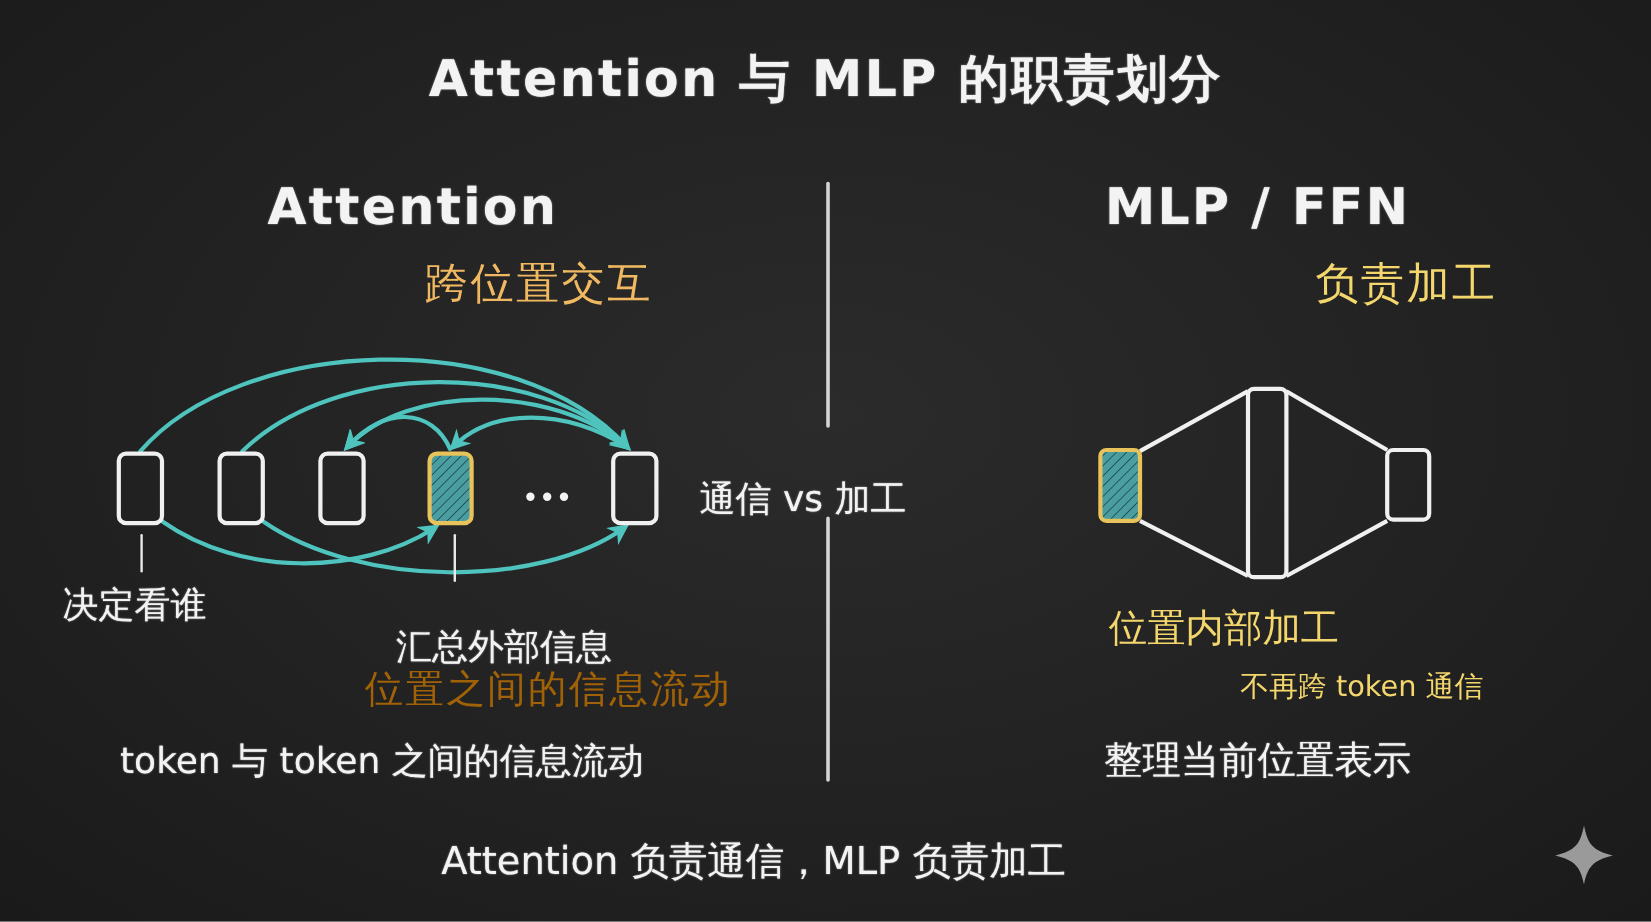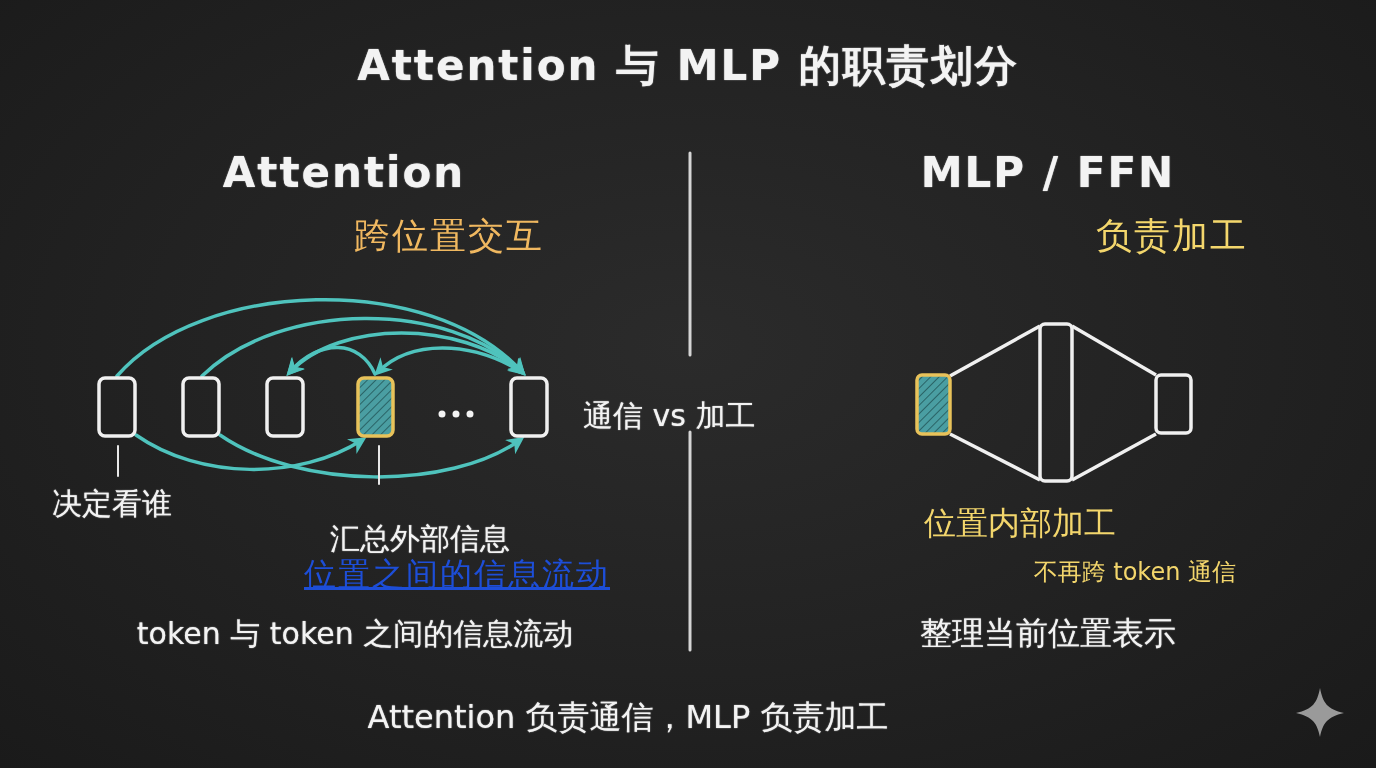--- a/index.html
+++ b/index.html
@@ -12,21 +12,21 @@
   .abs { position:absolute; white-space:nowrap; }
   .chalk { text-shadow: 0 0 1px rgba(255,255,255,0.6), 0 0 2px rgba(255,255,255,0.25); }
   .title {
     left:0; width:1376px; top:38px; text-align:center;
     font-size:42px; font-weight:bold; letter-spacing:2px;
   }
   .sec-head { font-size:42px; font-weight:bold; text-align:center; letter-spacing:2px; }
   .sec-sub { font-size:36px; text-align:right; letter-spacing:2px; }
   .orange { color:#f0b860; }
   .yellow { color:#f3d66c; }
-  .teal { color:#1d4ed8;text-decoration:underline; }
+  .teal { color:#a16207; }
   .label { font-size:30px; }
   .center-lbl { font-size:30px; }
   .bottom { left:0; width:1256px; top:696px; text-align:center; font-size:32px; }
   svg { position:absolute; left:0; top:0; }
 </style>
 </head>
 <body>
 
 <div class="abs title chalk">Attention 与 MLP 的职责划分</div>
 
@@ -90,21 +90,21 @@
     <rect x="1156" y="375" width="35" height="58" rx="5"></rect>
     <rect x="917" y="375" width="33" height="59" rx="5" fill="url(#hatch)" stroke="#e8c25a"></rect>
   </g>
 
   <path d="M1320,688 C1323,703 1327,709 1344,713 C1327,717 1323,723 1320,737 C1317,723 1313,717 1296,713 C1313,709 1317,703 1320,688 Z" fill="#9a9a9a"></path>
 </svg>
 
 <div class="abs label chalk" style="left:52px; top:484px;">决定看谁</div>
 <div class="abs label chalk" style="left:330px; top:490px;margin-top:29px;">汇总外部信息</div>
 <div class="abs sec-sub teal" style="left:100px; width:510px; top:553px; font-size:32px;">位置之间的信息流动</div>
-<div class="abs chalk" style="left:100px; width:510px; top:614px; font-size:30px; text-align:center;">token 与 token 之间的信息流动</div>
+<div class="abs chalk" style="left:100px; width:510px; top:614px; font-size:30px; ">token 与 token 之间的信息流动</div>
 
 <div class="abs center-lbl chalk" style="left:583px; top:376px;margin-top:20px;">通信 vs 加工</div>
 
 <div class="abs yellow" style="left:832px; width:376px; top:502px; font-size:32px; text-align:center;">位置内部加工</div>
 <div class="abs yellow" style="left:860px; width:376px; top:556px; font-size:24px; text-align:right;">不再跨 token 通信</div>
 <div class="abs chalk" style="left:860px; width:376px; top:612px; font-size:32px; text-align:center;">整理当前位置表示</div>
 
 <div class="abs bottom chalk">Attention 负责通信，MLP 负责加工</div>
 
 </body></html>

